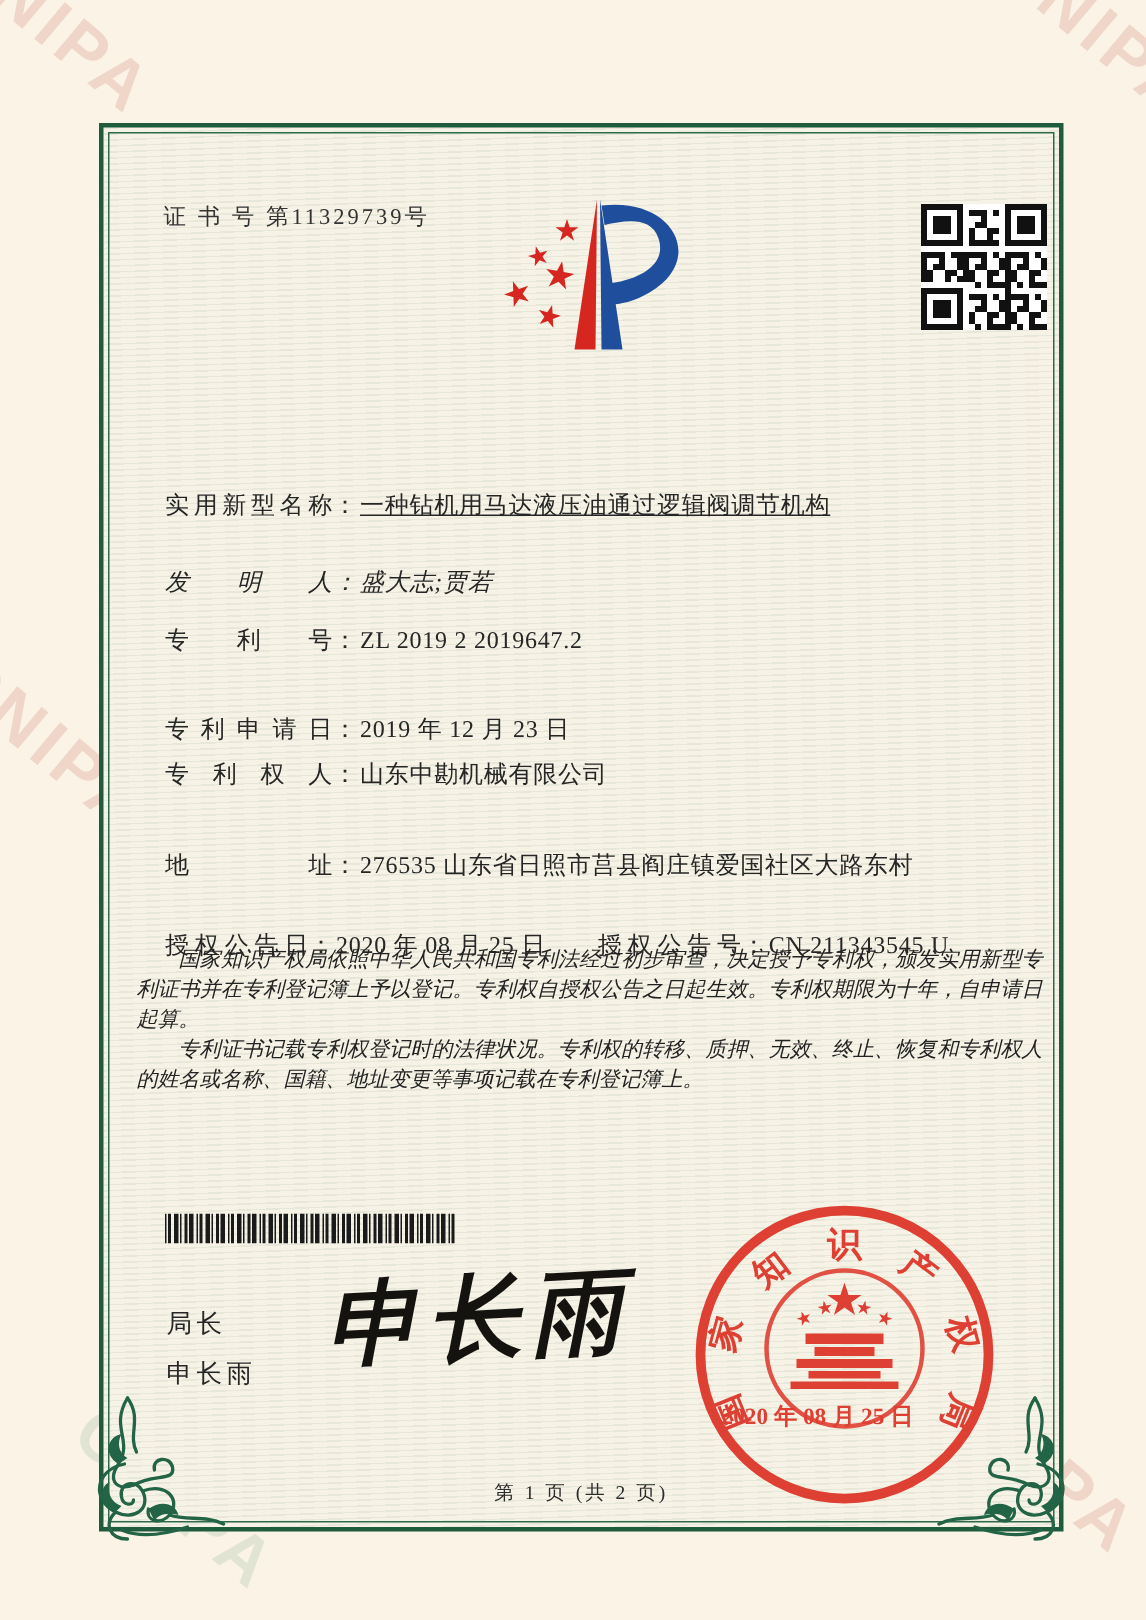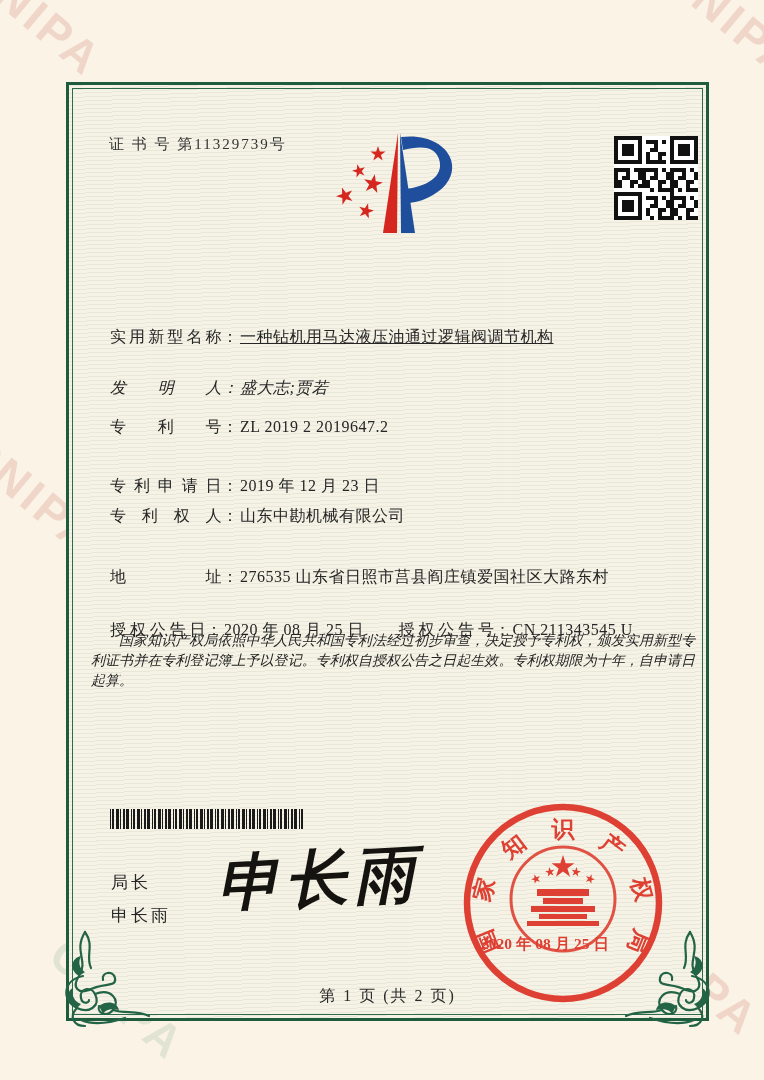--- a/index.html
+++ b/index.html
@@ -46,21 +46,21 @@
   .barcode{position:absolute;left:41px;top:724px;width:196px;height:20px;}
 
   .officer-title{position:absolute;left:42px;top:786px;font-size:17px;letter-spacing:3px;}
   .officer-name{position:absolute;left:42px;top:819px;font-size:17px;letter-spacing:3px;}
   .signature{position:absolute;left:148px;top:752px;font-size:62px;font-weight:600;
              font-style:italic;color:#15130f;transform:rotate(-3deg);letter-spacing:6px;white-space:nowrap;}
 
   .seal{position:absolute;left:389px;top:713px;width:210px;height:210px;opacity:.93;}
   .seal text{font-weight:bold;}
 
-  .pagination{position:absolute;left:0;right:0;top:901px;text-align:center;font-size:16px;
+  .pagination{position:absolute;left:0;right:0;top:901px;text-align:center;font-size:13px;
               letter-spacing:2px;color:#2b2b2b;}
 
   .cont-note{position:absolute;left:0;right:0;top:1030px;text-align:center;font-size:16px;
              letter-spacing:3px;font-style:italic;color:#2b2b2b;}
 </style>
 </head>
 <body>
 
 <div class="page">
 
@@ -296,20 +296,21 @@
           <span class="lbl" style="width:96px;">授权公告日</span><span class="colon">：</span><span>2020 年 08 月 25 日</span>
         </span>
         <span class="pair">
           <span class="lbl" style="width:96px;">授权公告号</span><span class="colon">：</span><span>CN 211343545 U</span>
         </span>
       </div>
     </div>
 
     <div class="legal">
       <p>国家知识产权局依照中华人民共和国专利法经过初步审查，决定授予专利权，颁发实用新型专利证书并在专利登记簿上予以登记。专利权自授权公告之日起生效。专利权期限为十年，自申请日起算。</p>
+      <p>专利证书记载专利权登记时的法律状况。专利权的转移、质押、无效、终止、恢复和专利权人的姓名或名称、国籍、地址变更等事项记载在专利登记簿上。</p>
     </div>
 
     <svg class="barcode" id="barcode" viewBox="0 0 196 20" preserveAspectRatio="none">
         <rect x="0" y="0" width="1" height="20" fill="#1a1a1a"></rect>
         <rect x="2" y="0" width="2" height="20" fill="#1a1a1a"></rect>
         <rect x="6" y="0" width="3" height="20" fill="#1a1a1a"></rect>
         <rect x="10" y="0" width="1" height="20" fill="#1a1a1a"></rect>
         <rect x="13" y="0" width="2" height="20" fill="#1a1a1a"></rect>
         <rect x="16" y="0" width="3" height="20" fill="#1a1a1a"></rect>
         <rect x="21" y="0" width="1" height="20" fill="#1a1a1a"></rect>

